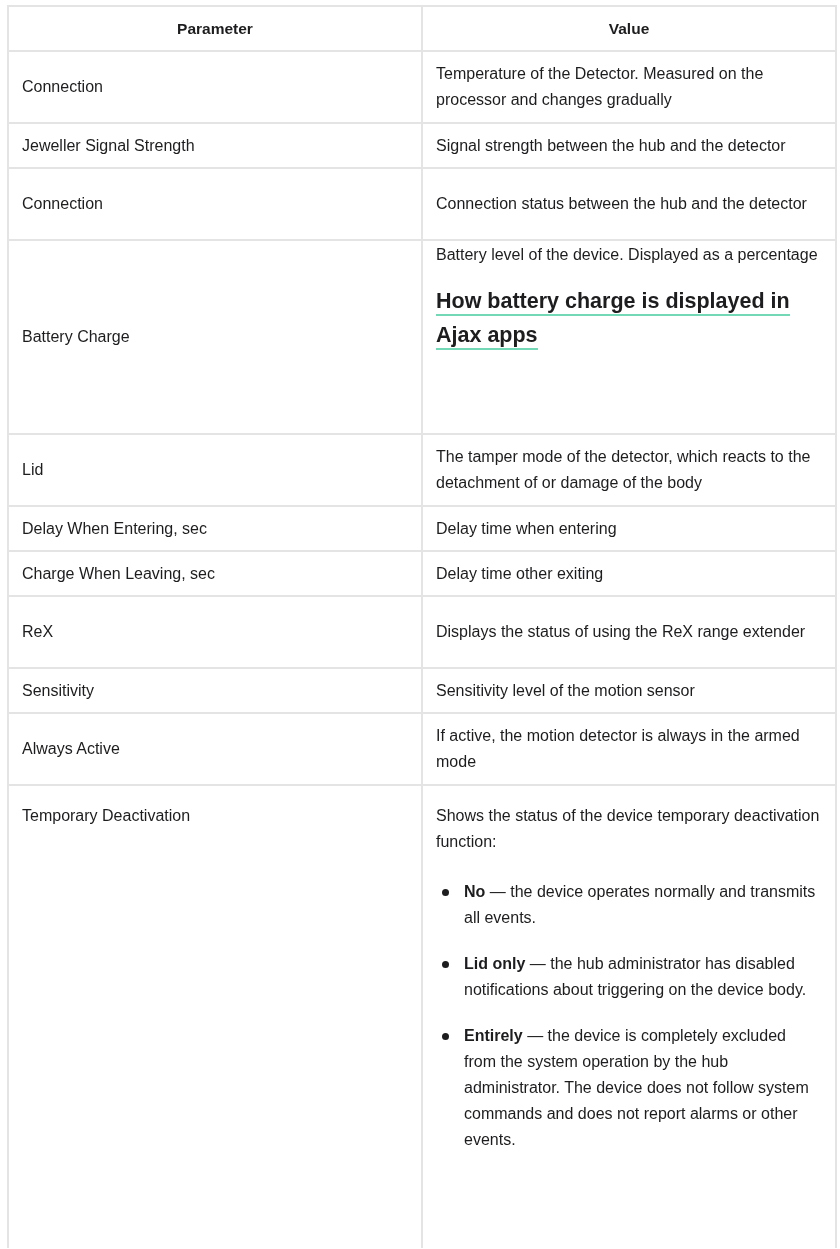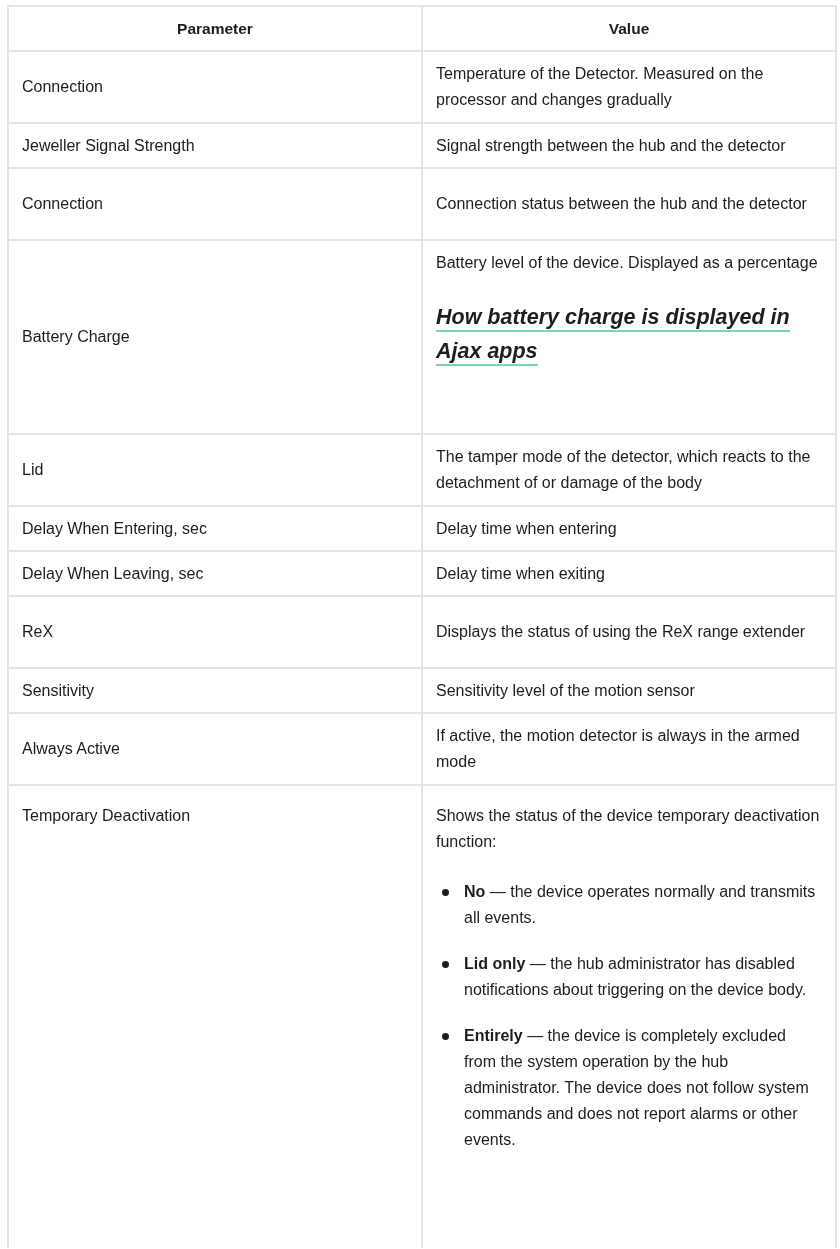--- a/index.html
+++ b/index.html
@@ -40,32 +40,32 @@
     th {
       font-weight: 700;
       text-align: center;
       height: 43px;
       font-size: 15.5px;
       margin-left: 8px;
     }
     tr.h2 td { height: 43px; }
     tr.h3 td { height: 70px; }
     .value-text { display: block; }
-    .battery-cell { padding-top: 9px; padding-bottom: 34px; vertical-align: top; }
+    .battery-cell { padding-top: 1px; padding-bottom: 34px; vertical-align: top; }
     .battery-link {
       display: inline;
       font-size: 21.5px;
       font-weight: 700;
       line-height: 34px;
       color: #1d1d1f;
       text-decoration: none;
       border-bottom: 2.5px solid #72d8b6;
       padding-bottom: 1px;
     }
-    .link-block { margin-top: 24px; font-style: italic; }
+    .link-block { margin-top: 16px; }
     ul.bullets {
       list-style: none;
       margin: 24px 5px 0 0;
       padding: 0;
     }
     ul.bullets li {
       position: relative;
       padding-left: 28px;
       margin-bottom: 20px;
       line-height: 26px;
@@ -121,22 +121,22 @@
       </tr>
       <tr class="h3">
         <td>Lid</td>
         <td>The tamper mode of the detector, which reacts to the detachment of or damage of the body</td>
       </tr>
       <tr class="h2">
         <td>Delay When Entering, sec</td>
         <td>Delay time when entering</td>
       </tr>
       <tr class="h2">
-        <td>Delay When Leaving, sec</td>
-        <td>Delay time when exiting</td>
+        <td>Charge When Leaving, sec</td>
+        <td>Delay time other exiting</td>
       </tr>
       <tr class="h3">
         <td>ReX</td>
         <td>Displays the status of using the ReX range extender</td>
       </tr>
       <tr class="h2">
         <td>Sensitivity</td>
         <td>Sensitivity level of the motion sensor</td>
       </tr>
       <tr class="h3">

